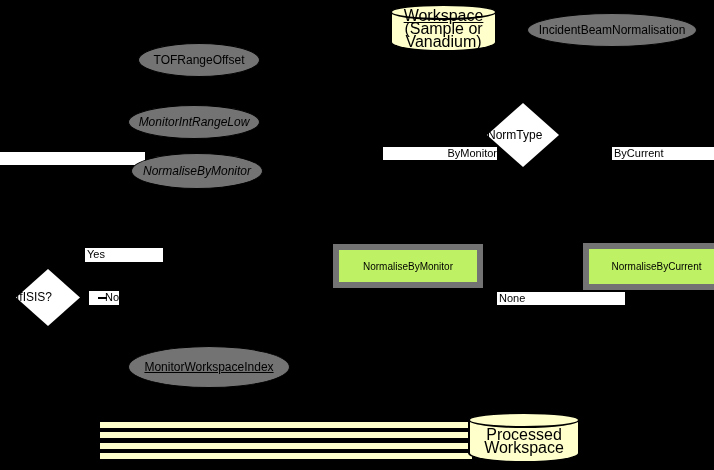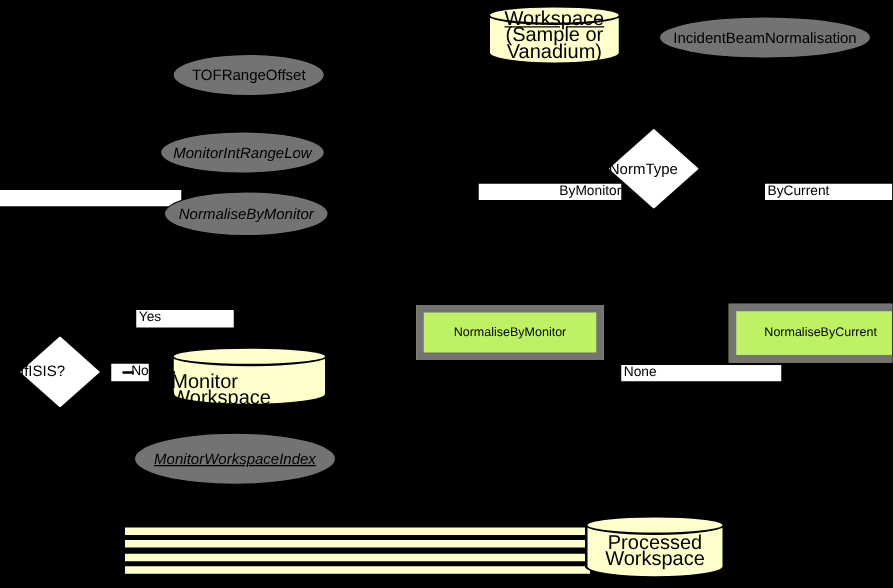--- a/index.html
+++ b/index.html
@@ -43,21 +43,21 @@
 </style>
 </head>
 <body>
 
 <div class="canvas">
 
   <div class="strip" style="left:0; top:152px; width:145px; height:13px;"></div>
 
   <div class="strip" style="left:383px; top:147px; width:114px; height:13px;text-align:right;">ByMonitor</div>
   <div class="strip" style="left:612px; top:147px; width:102px; height:13px;">ByCurrent</div>
-  <div class="strip" style="left:85px; top:248px; width:78px; height:14px;margin-left:24px;">Yes</div>
+  <div class="strip" style="left:85px; top:248px; width:78px; height:14px;">Yes</div>
   <div class="strip" style="left:89px; top:291px; width:30px; height:14px; text-align:right; padding-left:0;">No</div>
   <div class="strip" style="left:497px; top:292px; width:128px; height:13px;">None</div>
 
   <div class="edge-dash" style="left:98px; top:297px; width:9px;"></div>
   <div class="edge-dash" style="left:131px; top:297px; width:9px;"></div>
 
   <div class="flow-band" style="left:100px; top:422px; width:372px;"></div>
   <div class="flow-band" style="left:100px; top:432px; width:372px;"></div>
   <div class="flow-band" style="left:100px; top:443px; width:372px;"></div>
   <div class="flow-band" style="left:100px; top:453px; width:372px;"></div>
@@ -90,33 +90,26 @@
 
 
   <div class="diamond" style="left:16px; top:269px; width:64px; height:57px;">
     <div class="shape"></div>
     <div class="dlabel">
       <span>If</span>
       <span>ISIS?</span>
     </div>
   </div>
 
-  <div class="cylinder" style="left:137px; top:277px; width:125px; height:48px;">
-    <div class="cyl-top"></div>
-    <div class="cyl-body"></div>
-    <div class="cyl-label" style="top:22px;">
-      <span>Monitor Workspace</span>
-    </div>
-  </div>
 
   <div class="rect-node" style="left:333px; top:244px; width:150px; height:44px;">NormaliseByMonitor</div>
 
   <div class="rect-node" style="left:583px; top:243px; width:147px; height:47px;">NormaliseByCurrent</div>
 
-  <div class="ellipse" style="left:107px; top:346px; width:162px; height:42px;font-style:italic;">
+  <div class="ellipse" style="left:128px; top:346px; width:162px; height:42px;">
     <span class="underline">MonitorWorkspaceIndex</span>
   </div>
 
 
   <div class="cylinder" style="left:468px; top:412px; width:112px; height:51px;">
     <div class="cyl-top"></div>
     <div class="cyl-body"></div>
     <div class="cyl-label" style="top:16px;">
       <span>Processed</span>
       <span>Workspace</span>

